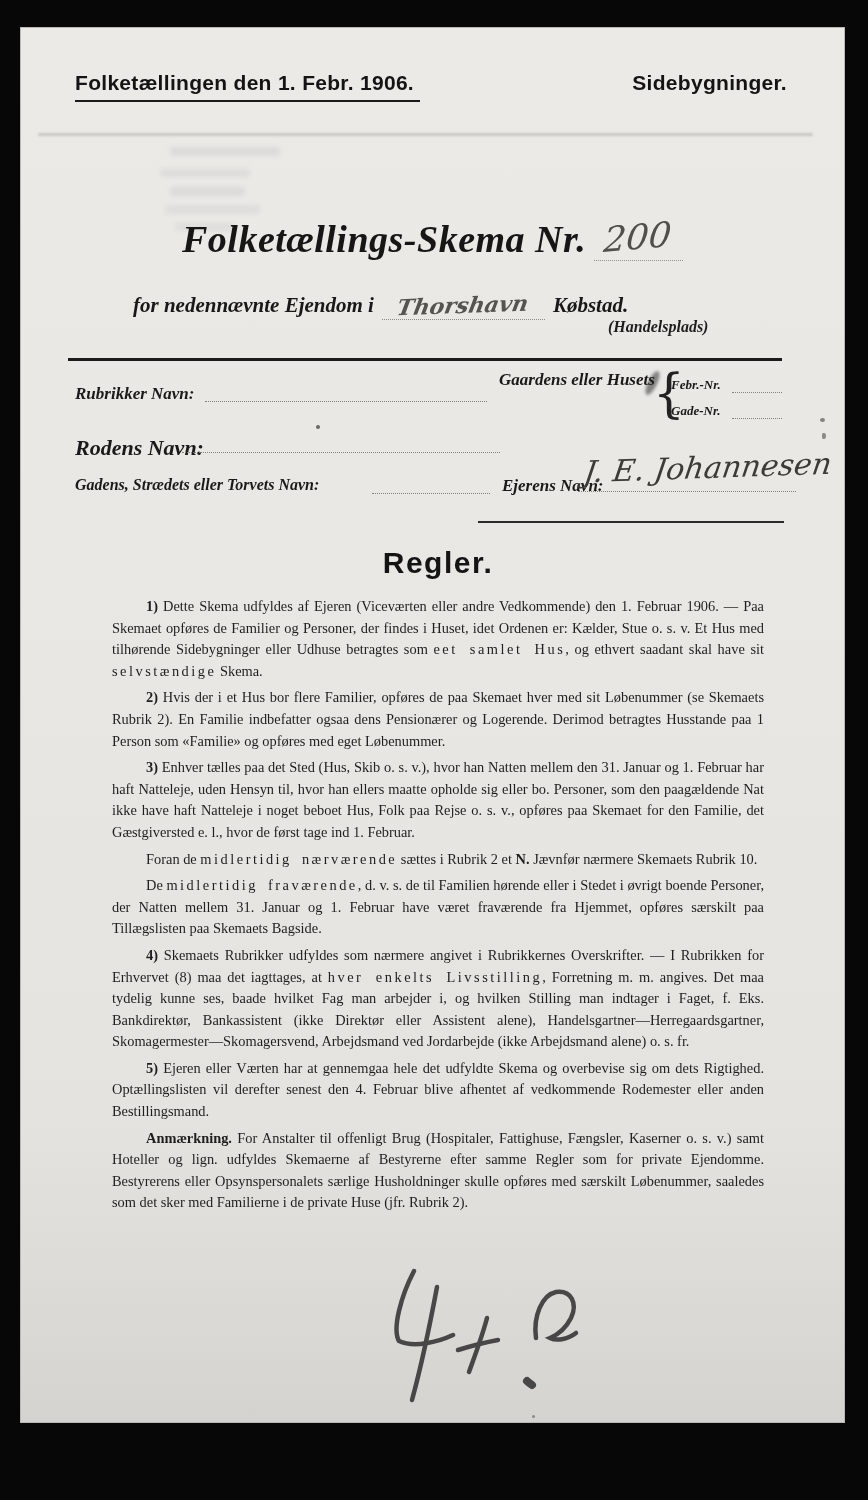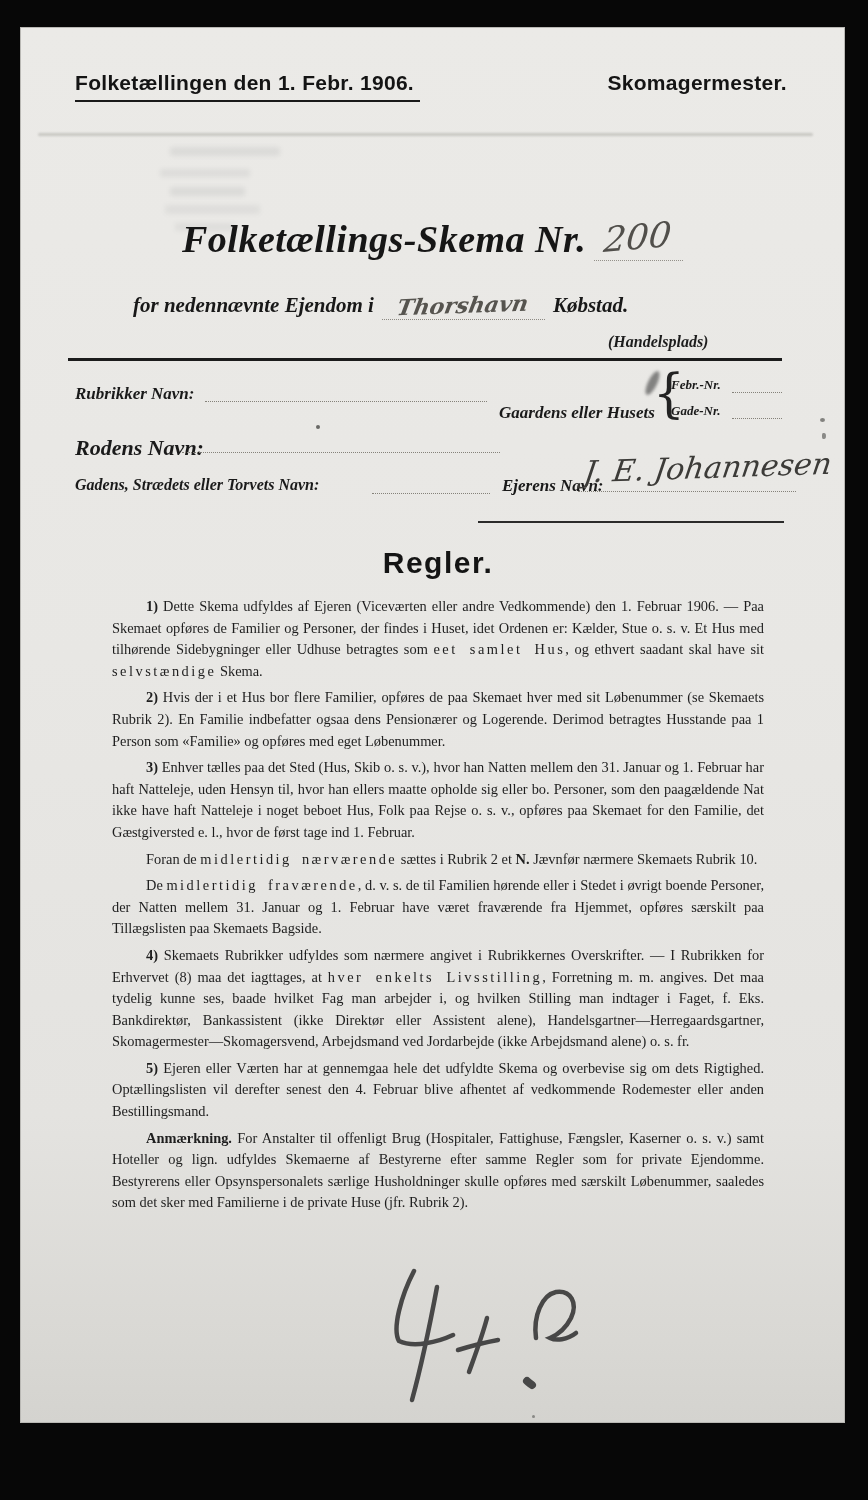--- a/index.html
+++ b/index.html
@@ -40,31 +40,31 @@
     font-size:38px;letter-spacing:.5px;color:#161616;}
   .title-number-wrap{display:inline-block;border-bottom:1.5px dotted #94918a;
     padding:0 12px 0 10px;margin-left:8px;vertical-align:baseline;}
   .hw{font-family:"DejaVu Serif",serif;font-style:italic;color:#514f4b;}
   .hw-number{display:inline-block;font-size:35px;transform:skewX(-10deg) rotate(-5deg) translateY(-3px);}
   .subtitle{position:absolute;top:264px;left:113px;white-space:nowrap;
     font-family:"Liberation Serif",serif;font-style:italic;font-weight:bold;font-size:21px;color:#181818;}
   .place-wrap{display:inline-block;min-width:155px;text-align:center;
     border-bottom:1px dotted #8d8a83;margin:0 8px;padding:0 4px 1px;}
   .hw-place{display:inline-block;font-size:22px;color:#56544f;transform:skewX(-12deg) rotate(-2deg) translateY(1px);}
-  .handelsplads{position:absolute;top:306px;left:588px;
+  .handelsplads{position:absolute;top:291px;left:588px;
     font-family:"Liberation Serif",serif;font-style:italic;font-weight:bold;font-size:16px;color:#1d1d1d;}
   
   .main-rule{position:absolute;top:331px;left:48px;width:714px;height:2.5px;background:#1b1b1b;}
   
   .flabel{position:absolute;font-family:"Liberation Serif",serif;font-style:italic;
     font-weight:bold;color:#1a1a1a;white-space:nowrap;}
   .dotfill{position:absolute;border-bottom:1.5px dotted #85827a;}
   .lbl-kvarterets{top:357px;left:55px;font-size:17px;}
   .fill-kvarterets{top:360px;left:185px;width:282px;height:14px;}
-  .lbl-gaardens{top:376px;left:479px;font-size:17px;}
+  .lbl-gaardens{top:343px;left:479px;font-size:17px;}
   .brace{position:absolute;top:341px;left:633px;font-family:"DejaVu Serif",serif;
     font-size:50px;font-weight:normal;color:#222;line-height:1;transform:scaleY(1.05);}
   .lbl-matr{top:350px;left:651px;font-size:13px;}
   .fill-matr{top:352px;left:712px;width:50px;height:13px;}
   .lbl-gade{top:376px;left:651px;font-size:13px;}
   .fill-gade{top:378px;left:712px;width:50px;height:13px;}
   .lbl-rodens{top:408px;left:55px;font-size:22px;}
   .fill-rodens{top:411px;left:162px;width:318px;height:14px;}
   .lbl-gadens{top:449px;left:55px;font-size:16px;}
   .fill-gadens{top:452px;left:352px;width:118px;height:14px;}
@@ -97,21 +97,21 @@
     <div class="ghost g4"></div>
     <div class="ghost g5"></div>
     <div class="ink-smudge"></div>
     <div class="speck s1"></div>
     <div class="speck s2"></div>
     <div class="speck s3"></div>
     <div class="speck s4"></div>
 
     <div class="header">
       <span class="header-left">Folketællingen den 1. Febr. 1906.</span>
-      <span class="header-right">Skomagermester.</span>
+      <span class="header-right">Sidebygninger.</span>
     </div>
 
     <div class="title">
       <span class="title-text">Folketællings-Skema Nr.</span><span class="title-number-wrap"><span class="hw hw-number">200</span></span>
     </div>
     <div class="subtitle">
       <span>for nedennævnte Ejendom i</span><span class="place-wrap"><span class="hw hw-place">Thorshavn</span></span><span>Købstad.</span>
     </div>
     <div class="handelsplads">(Handelsplads)</div>
 

